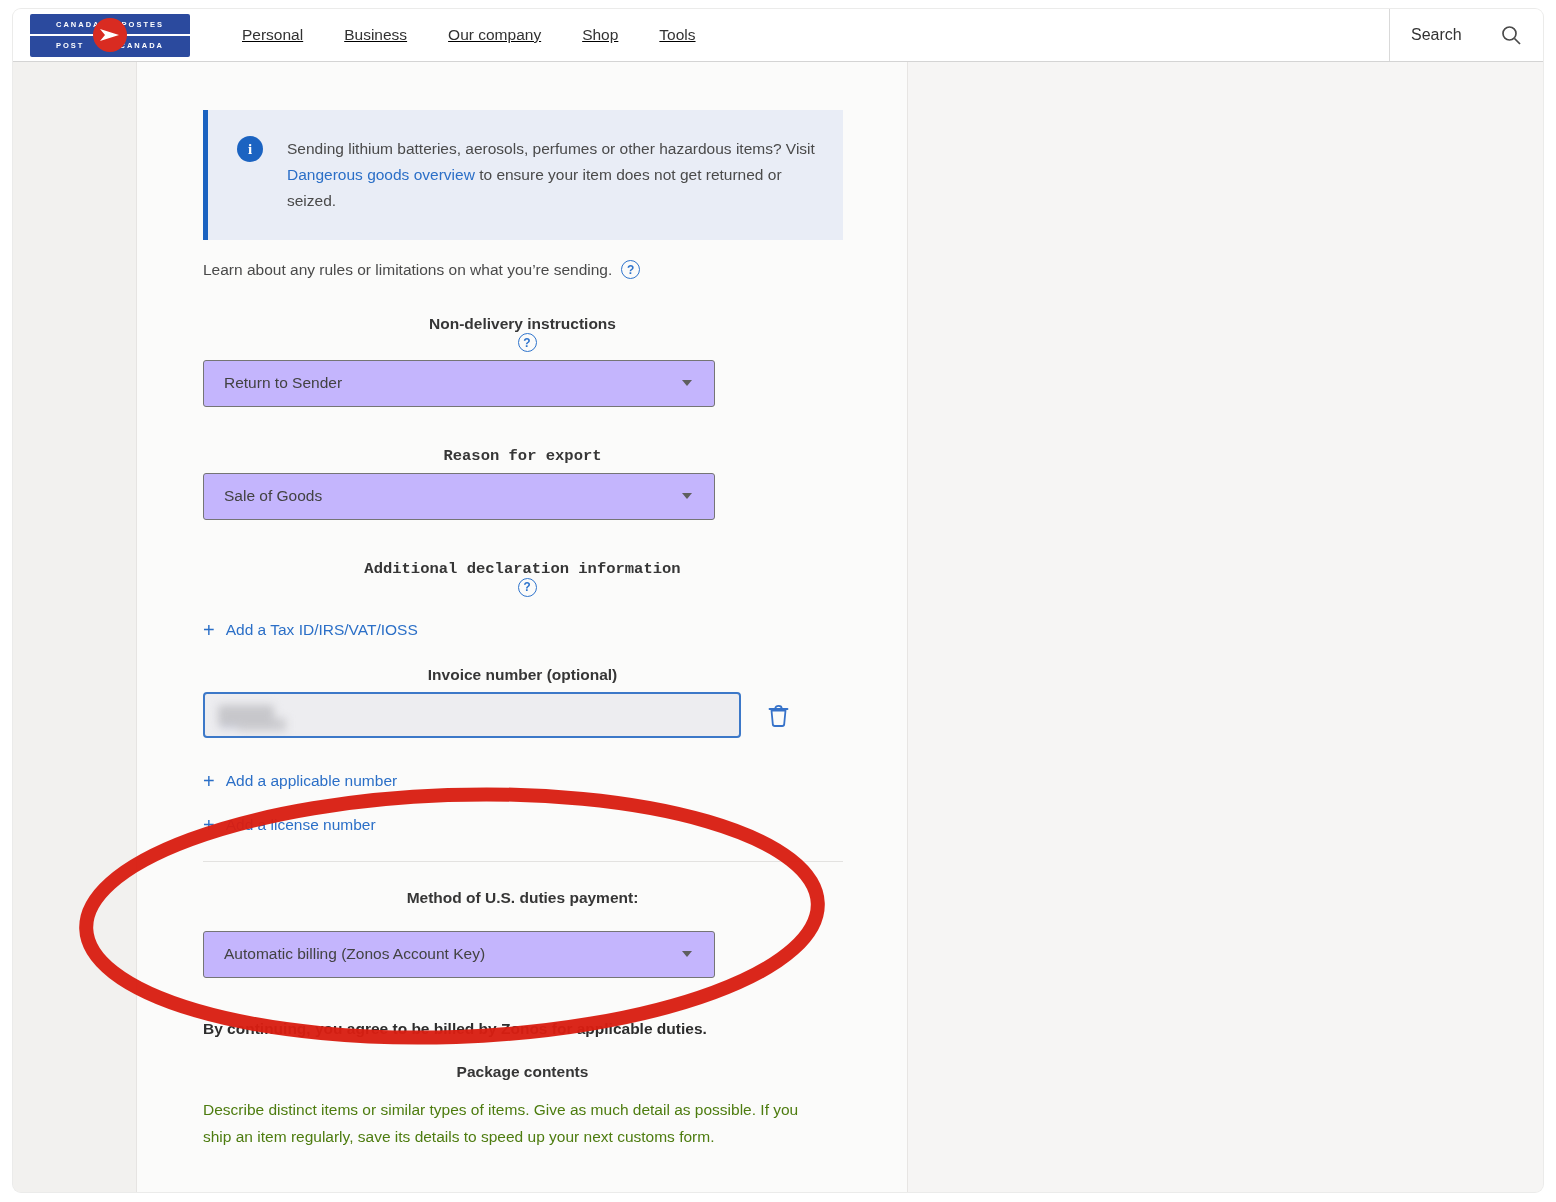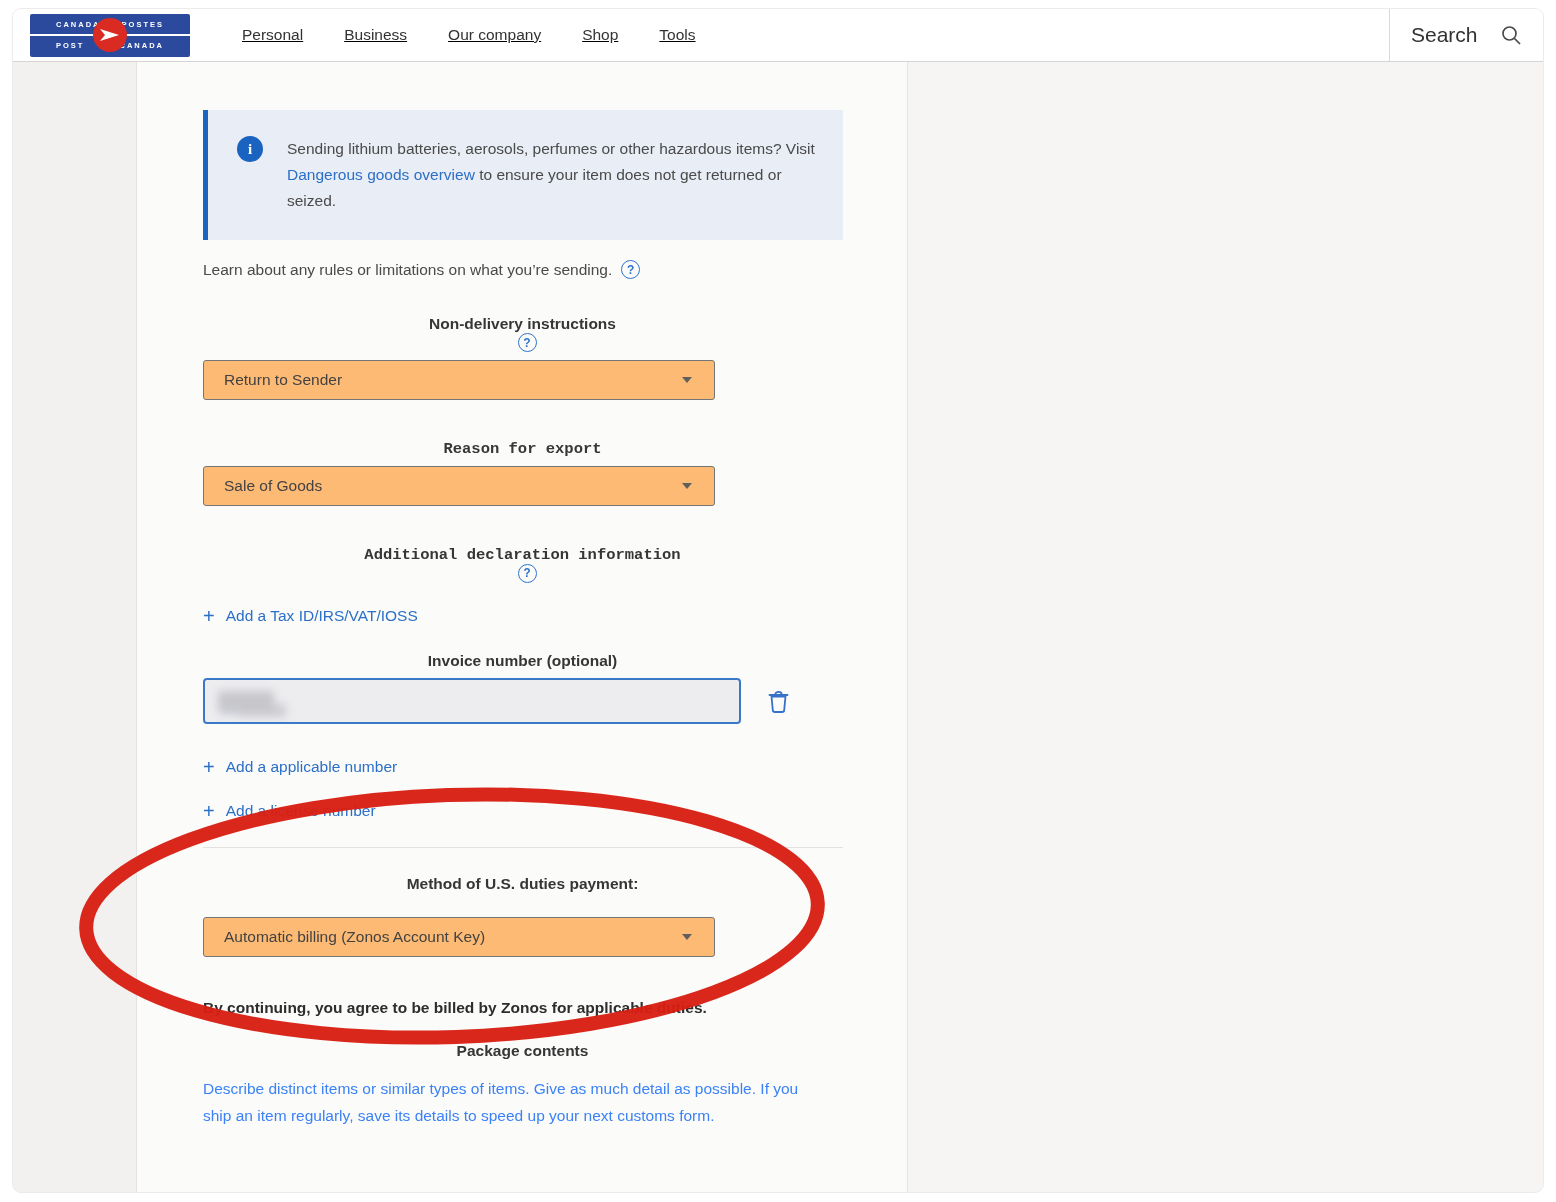--- a/index.html
+++ b/index.html
@@ -17,21 +17,21 @@
   .logo .lrow { display:flex; justify-content:space-between; align-items:center;
                 color:#fff; font-size:7.5px; font-weight:bold; letter-spacing:2px; padding:0 26px; }
   .logo .midline { position:absolute; left:0; right:0; top:50%; height:2px; margin-top:-1px; background:#fff; }
   .logo .roundel { position:absolute; left:50%; top:50%; transform:translate(-50%,-50%);
                    width:34px; height:34px; border-radius:50%; background:#d92b21;
                    display:flex; align-items:center; justify-content:center; }
   .nav { display:flex; gap:41px; margin-left:52px;text-decoration:underline; }
   .nav .nav-item { font-size:15.5px; font-weight:500; color:#323232; cursor:pointer; }
   .hdr-search { margin-left:auto; align-self:stretch; width:154px; border-left:1px solid #d9d9d9;
                 display:flex; align-items:center; justify-content:space-between; padding:0 21px; cursor:pointer; }
-  .hdr-search .search-label { font-size:21px; font-weight:500; color:#323232; }
+  .hdr-search .search-label { font-size:16px; font-weight:500; color:#323232; }
 
   
   .page { flex:1; display:flex; min-height:0; }
   .strip-left { width:124px; background:#f2f1ef; border-right:1px solid #e6e4e2; }
   .panel { width:771px; background:#fbfbfa; border-right:1px solid #e7e5e3;
            padding:48px 65px 0 66px; }
   .area-right { flex:1; background:#f6f5f4; }
 
   
   .alert { width:640px; background:#e9edf6; border-left:5px solid #1b63c1;
@@ -43,21 +43,21 @@
   a.lnk, .lnk { color:#2b6fc7; text-decoration:none; cursor:pointer; }
 
   .learn { margin-top:20px; font-size:15.5px; color:#4a4a4a; display:flex; align-items:center; }
   .help { display:inline-flex; width:19px; height:19px; min-width:19px; border:1.5px solid #2f74cc;
           border-radius:50%; color:#2f74cc; font-size:12px; font-weight:bold;
           align-items:center; justify-content:center; margin-left:9px; cursor:pointer; }
 
   .lbl { font-size:15.5px; font-weight:bold; color:#363636; display:flex; align-items:center;flex-direction:column; }
   .mt40 { margin-top:40px;font-family:Liberation Mono, monospace; } .mt36 { margin-top:36px; } .mt27 { margin-top:27px; } .mt26 { margin-top:26px; }
 
-  .select { margin-top:8px; width:512px; height:40px; background:#fdba74; border:1px solid #757575;
+  .select { margin-top:8px; width:512px; height:47px; background:#c4b5fd; border:1px solid #757575;
             border-radius:3px; display:flex; align-items:center; justify-content:space-between;
             padding:0 22px 1px 20px; cursor:pointer; }
   .select .sel-val { font-size:15.5px; color:#424242; }
   .caret { width:0; height:0; border-left:5.5px solid transparent; border-right:5.5px solid transparent;
            border-top:6px solid #5f5f5f; }
 
   .add-link { display:flex; align-items:center; font-size:15.5px; color:#2b6fc7; cursor:pointer; width:fit-content; }
   .add-link .plus { font-size:20px; font-weight:400; margin-right:11px; line-height:1; }
   .mt23 { margin-top:23px; } .mt33 { margin-top:33px; } .mt24 { margin-top:24px; }
 
@@ -65,21 +65,21 @@
   .text-input { width:538px; height:46px; background:#ededf0; border:2px solid #3c78c8; border-radius:4px;
                 display:flex; align-items:center; padding-left:13px; position:relative; overflow:hidden; }
   .redacted { width:56px; height:21px; background:#c7c7cb; border-radius:3px; filter:blur(4px);
               box-shadow:16px 9px 0 -4px #cdcdd1, -4px 8px 0 -6px #bfc4da; }
   .trash-btn { margin-left:26px; cursor:pointer; display:flex; }
 
   .divider { margin-top:26px; width:640px; height:1px; background:#e3e2e0; }
 
   .note-bold { margin-top:42px; font-size:15.5px; font-weight:bold; color:#2d2d2d; }
   .pkg-lbl { margin-top:25px; }
-  .para { margin-top:15px; width:600px; font-size:15.5px; line-height:27px; color:#3b82f6; }
+  .para { margin-top:15px; width:600px; font-size:15.5px; line-height:27px; color:#4d7c0f; }
 
   .annotation-svg { position:absolute; left:0; top:0; pointer-events:none; z-index:9; }
 </style>
 </head>
 <body>
 
 <div class="screen">
   <div class="app">
 
     <div class="hdr">

